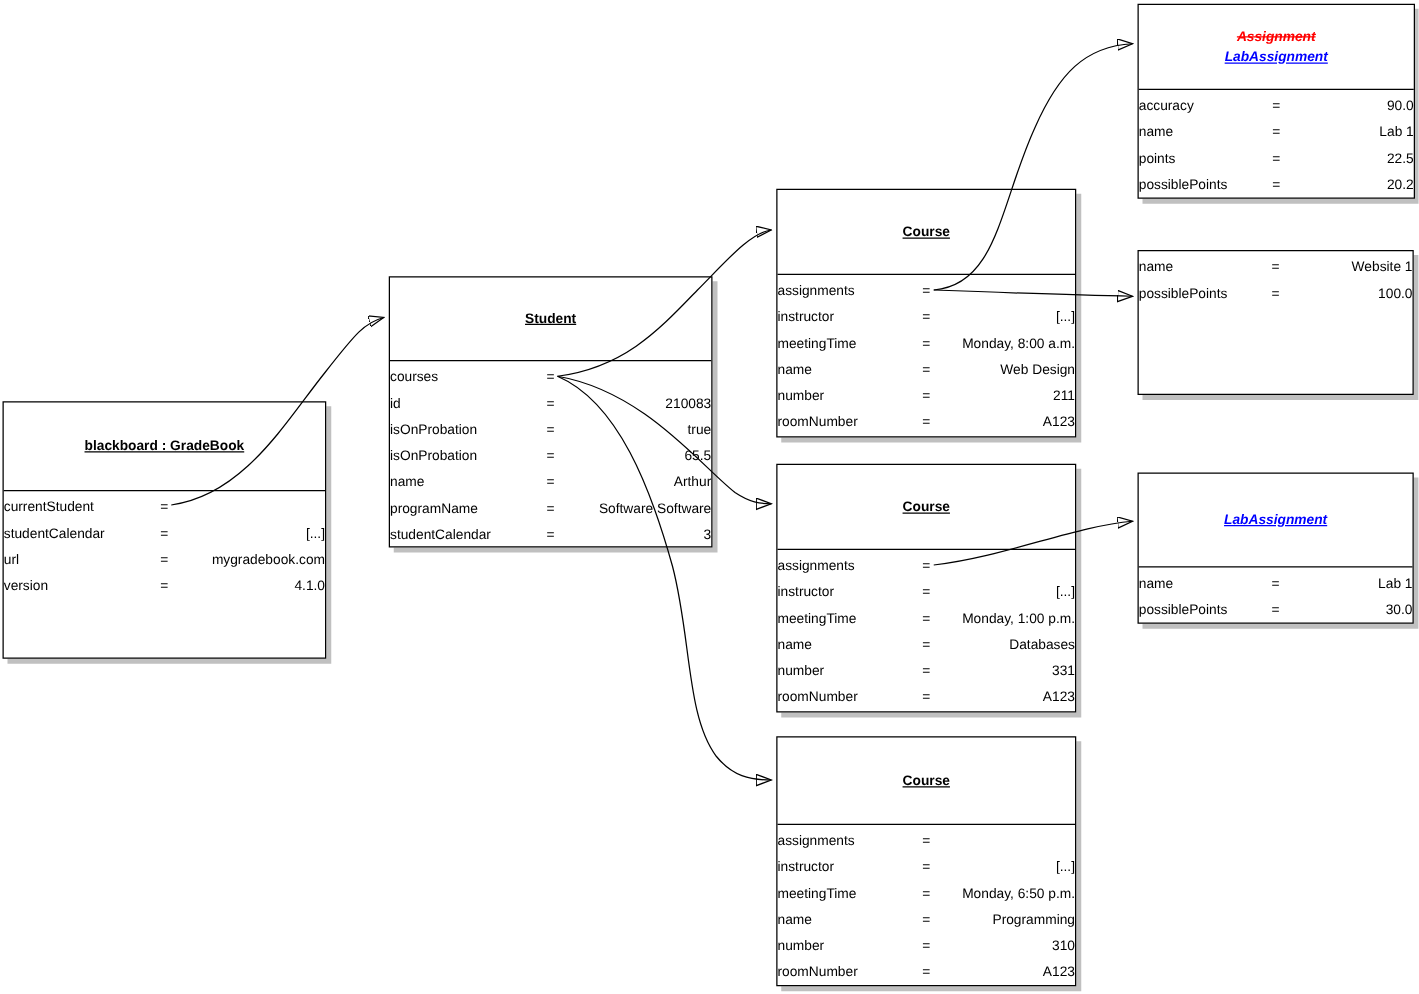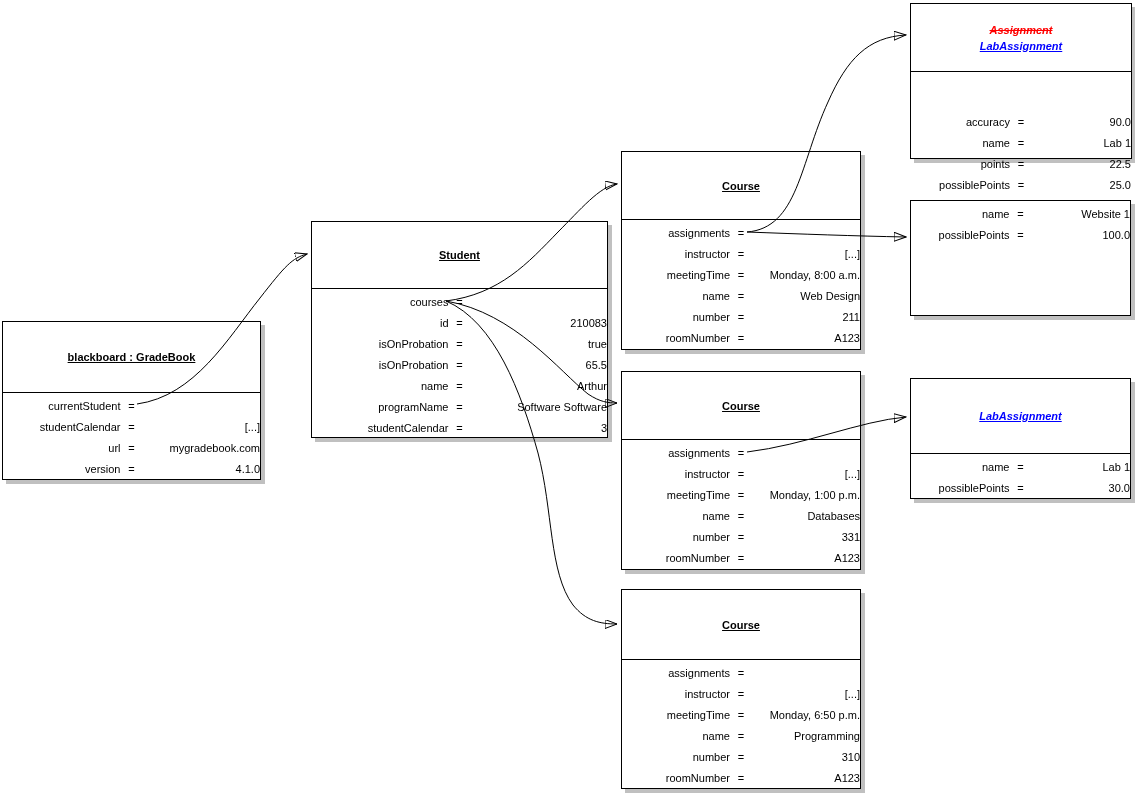--- a/index.html
+++ b/index.html
@@ -19,34 +19,34 @@
   }
   .uml-title .line { line-height:16px; white-space:nowrap; }
   .t-plain   { color:#000000; text-decoration:underline; }
   .t-removed { color:#ff0000; font-style:italic; text-decoration:line-through; }
   .t-link    { color:#0000ff; font-style:italic; text-decoration:underline; }
   .uml-fields { padding-top:3px; flex:1 1 auto; }
   .frow {
     display:grid; grid-template-columns:minmax(0,1fr) 10px minmax(0,1fr);
     column-gap:6px; line-height:21px; font-size:11px;
   }
-  .flabel { text-align:right; white-space:nowrap; }
+  .flabel { white-space:nowrap; }
   .feq    { text-align:center; }
   .fval   { text-align:right; white-space:nowrap; }
 
   
-  #box-asg1 { left:910px; top:3px;   width:222px; height:156px;gap:37px; }
+  #box-asg1 { left:910px; top:3px;   width:222px; height:156px; }
   #box-asg1 .uml-title { height:67px; }
   #box-proj { left:910px; top:200px; width:221px; height:116px; }
   #box-proj .uml-title { height:71px; }
   #box-lab2 { left:910px; top:378px; width:221px; height:121px; }
   #box-lab2 .uml-title { height:74px; }
-  #box-gb   { left:2px;   top:321px; width:259px; height:159px; }
+  #box-gb   { left:2px;   top:321px; width:259px; height:206px; }
   #box-gb   .uml-title { height:70px; }
-  #box-st   { left:311px; top:221px; width:297px; height:217px; }
+  #box-st   { left:311px; top:221px; width:259px; height:217px; }
   #box-st   .uml-title { height:66px; }
   #box-c1   { left:621px; top:151px; width:240px; height:199px; }
   #box-c1   .uml-title { height:67px; }
   #box-c2   { left:621px; top:371px; width:240px; height:199px; }
   #box-c2   .uml-title { height:67px; }
   #box-c3   { left:621px; top:589px; width:240px; height:200px; }
   #box-c3   .uml-title { height:69px; }
 
   #arrow-layer { position:absolute; left:0; top:0; pointer-events:none; }
   #arrow-layer path { stroke:#000; stroke-width:1; fill:none; }
@@ -258,21 +258,21 @@
           <span class="fval">Lab 1</span>
         </div>
       <div class="frow">
           <span class="flabel">points</span>
           <span class="feq">=</span>
           <span class="fval">22.5</span>
         </div>
       <div class="frow">
           <span class="flabel">possiblePoints</span>
           <span class="feq">=</span>
-          <span class="fval">25.0</span>
+          <span class="fval">20.2</span>
         </div>
     </div>
   </div>
 
   <div class="uml-box" id="box-proj">
     <div class="uml-fields">
       <div class="frow">
           <span class="flabel">name</span>
           <span class="feq">=</span>
           <span class="fval">Website 1</span>

